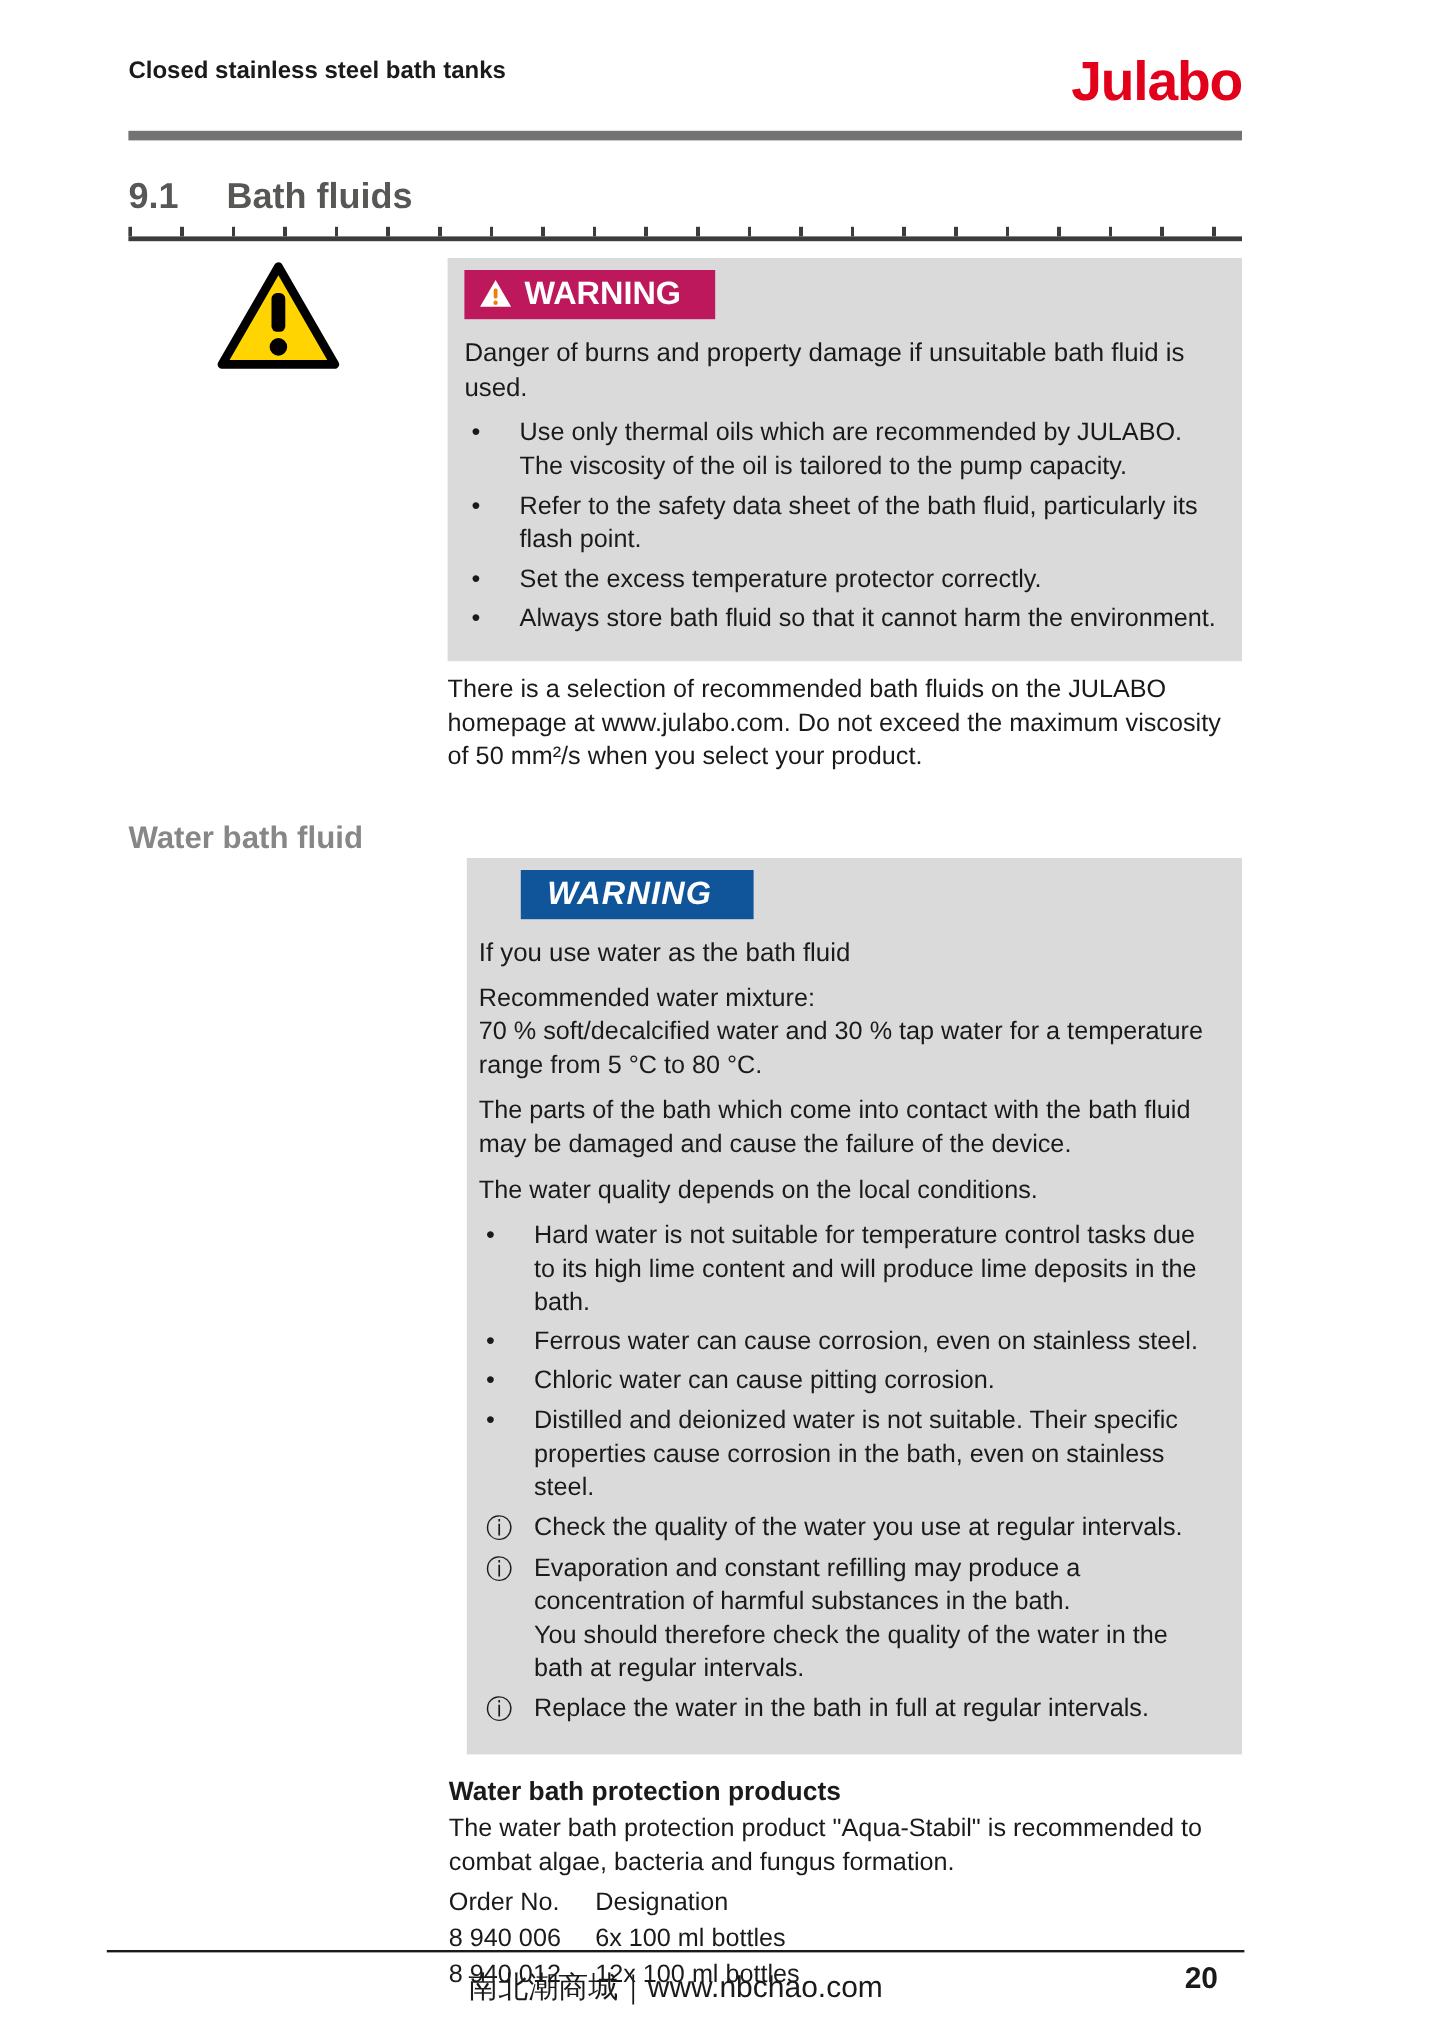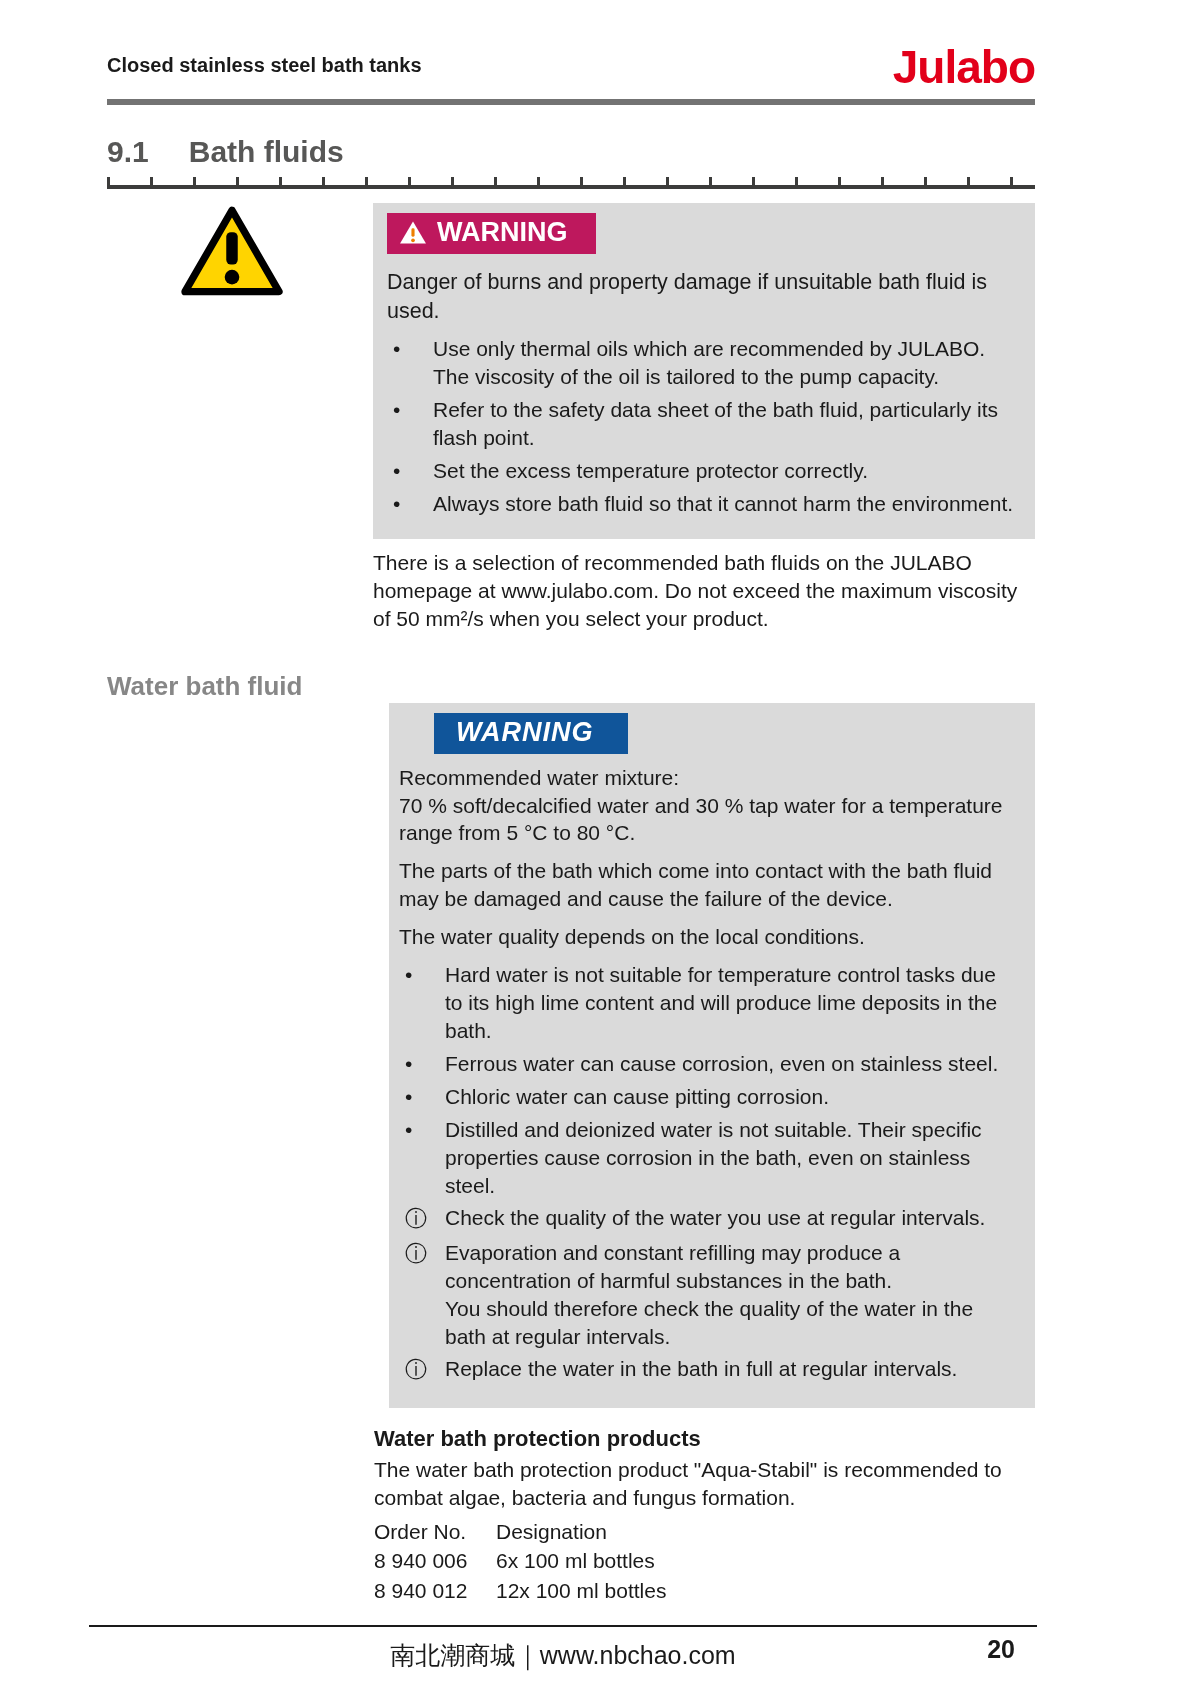--- a/index.html
+++ b/index.html
@@ -4,22 +4,22 @@
 <style>
   html,body { margin:0; padding:0; background:#ffffff; }
   .page {
     position:relative; width:1200px; height:1702px; background:#ffffff;
     font-family:"Liberation Sans", sans-serif; color:#1a1a1a; overflow:hidden;
     box-sizing:border-box;
   }
   .content { padding:48px 165px 0 107px; }
 
   
-  .header { display:flex; justify-content:space-between; align-items:center;
-            border-bottom:6px solid #737373; padding-bottom:12px; }
+  .header { display:flex; justify-content:space-between; align-items:flex-start;
+            border-bottom:8px solid #737373; padding-bottom:22px; }
   .header-left { font-size:20px; font-weight:bold; padding-bottom:4px; }
   .logo { font-size:46px; font-weight:800; color:#e2001a; letter-spacing:-1px; line-height:0.85; }
 
   
   .section-heading { display:flex; gap:40px; margin-top:30px;
                      font-size:30px; font-weight:bold; color:#575756; }
   .section-rule { margin-top:8px; height:12px;
     background:
       repeating-linear-gradient(to right, #3c3c3b 0 3px, transparent 3px 43px) top left / 100% 8px no-repeat,
       linear-gradient(#3c3c3b,#3c3c3b) bottom left / 100% 4px no-repeat; }
@@ -124,20 +124,21 @@
 
     <div class="row" style="margin-top:26px;">
       <div class="left-col">
         <div class="side-heading">Water bath fluid</div>
       </div>
       <div class="main-col">
         <div class="graybox notice-box">
           <div class="banner notice-banner">
             <span>WARNING</span>
           </div>
+          <div class="box-title">If you use water as the bath fluid</div>
 
           <div class="para prelines">Recommended water mixture:
 70 % soft/decalcified water and 30 % tap water for a temperature range from 5 °C to 80 °C.</div>
           <div class="para">The parts of the bath which come into contact with the bath fluid may be damaged and cause the failure of the device.</div>
           <div class="para">The water quality depends on the local conditions.</div>
 
           <div class="bullet-row">
             <span class="glyph">•</span>
             <span class="bullet-text">Hard water is not suitable for temperature control tasks due to its high lime content and will produce lime deposits in the bath.</span>
           </div>

